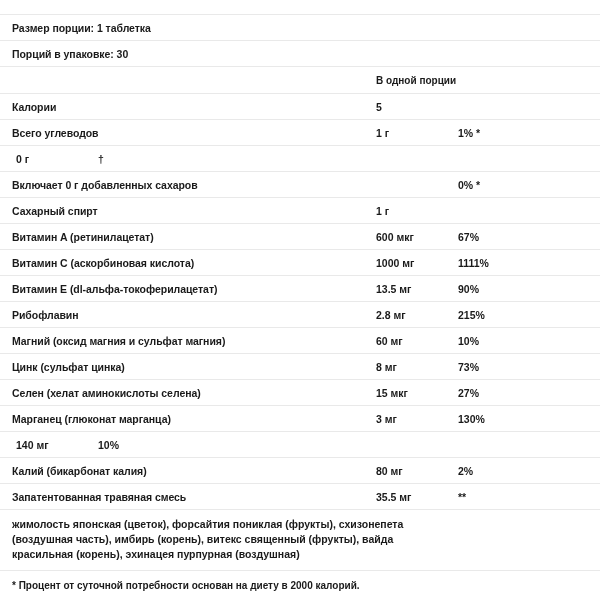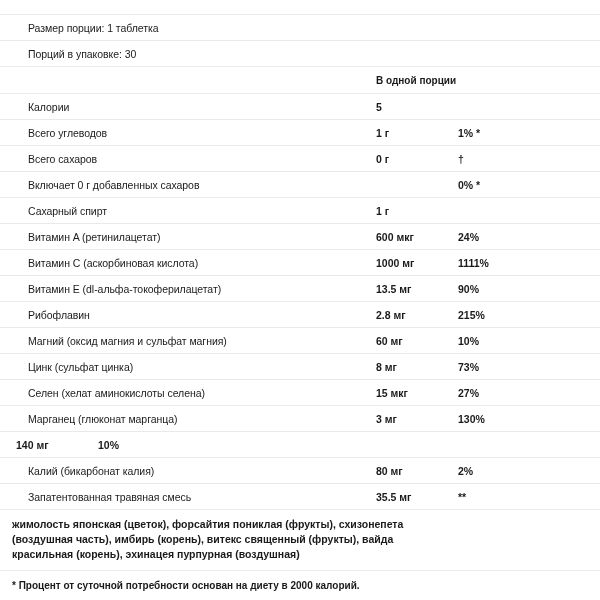--- a/index.html
+++ b/index.html
@@ -28,24 +28,24 @@
     display: flex;
     align-items: flex-start;
     box-sizing: border-box;
     border-top: 1px solid #e9e9e9;
     padding: 6px 0 5px 0;
     min-height: 22px;
   }
 
   .cell-name {
     flex: 0 0 360px;
-    padding-left: 28px;
-    box-sizing: border-box;
-    font-size: 10.5px;
-    font-weight: normal;
+    padding-left: 12px;
+    box-sizing: border-box;
+    font-size: 10.5px;
+    font-weight: bold;
     line-height: 14px;
     letter-spacing: -0.05px;
   }
   .cell-amount {
     flex: 0 0 98px;
     box-sizing: border-box;
     font-size: 10.5px;
     font-weight: bold;
     line-height: 14px;
     padding-left: 16px;
@@ -128,38 +128,37 @@
         <div class="cell-name">Калории</div>
         <div class="cell-amount">5</div>
         <div class="cell-dv"></div>
       </div>
       <div class="row">
         <div class="cell-name">Всего углеводов</div>
         <div class="cell-amount">1 г</div>
         <div class="cell-dv">1% *</div>
       </div>
       <div class="row">
-        <div class="cell-name">Всего сахаров</div>
         <div class="cell-amount">0 г</div>
         <div class="cell-dv">†</div>
       </div>
       <div class="row">
         <div class="cell-name">Включает 0 г добавленных сахаров</div>
         <div class="cell-amount"></div>
         <div class="cell-dv">0% *</div>
       </div>
       <div class="row">
         <div class="cell-name">Сахарный спирт</div>
         <div class="cell-amount">1 г</div>
         <div class="cell-dv"></div>
       </div>
       <div class="row">
         <div class="cell-name">Витамин A (ретинилацетат)</div>
         <div class="cell-amount">600 мкг</div>
-        <div class="cell-dv">24%</div>
+        <div class="cell-dv">67%</div>
       </div>
       <div class="row">
         <div class="cell-name">Витамин C (аскорбиновая кислота)</div>
         <div class="cell-amount">1000 мг</div>
         <div class="cell-dv">1111%</div>
       </div>
       <div class="row">
         <div class="cell-name">Витамин E (dl-альфа-токоферилацетат)</div>
         <div class="cell-amount">13.5 мг</div>
         <div class="cell-dv">90%</div>

